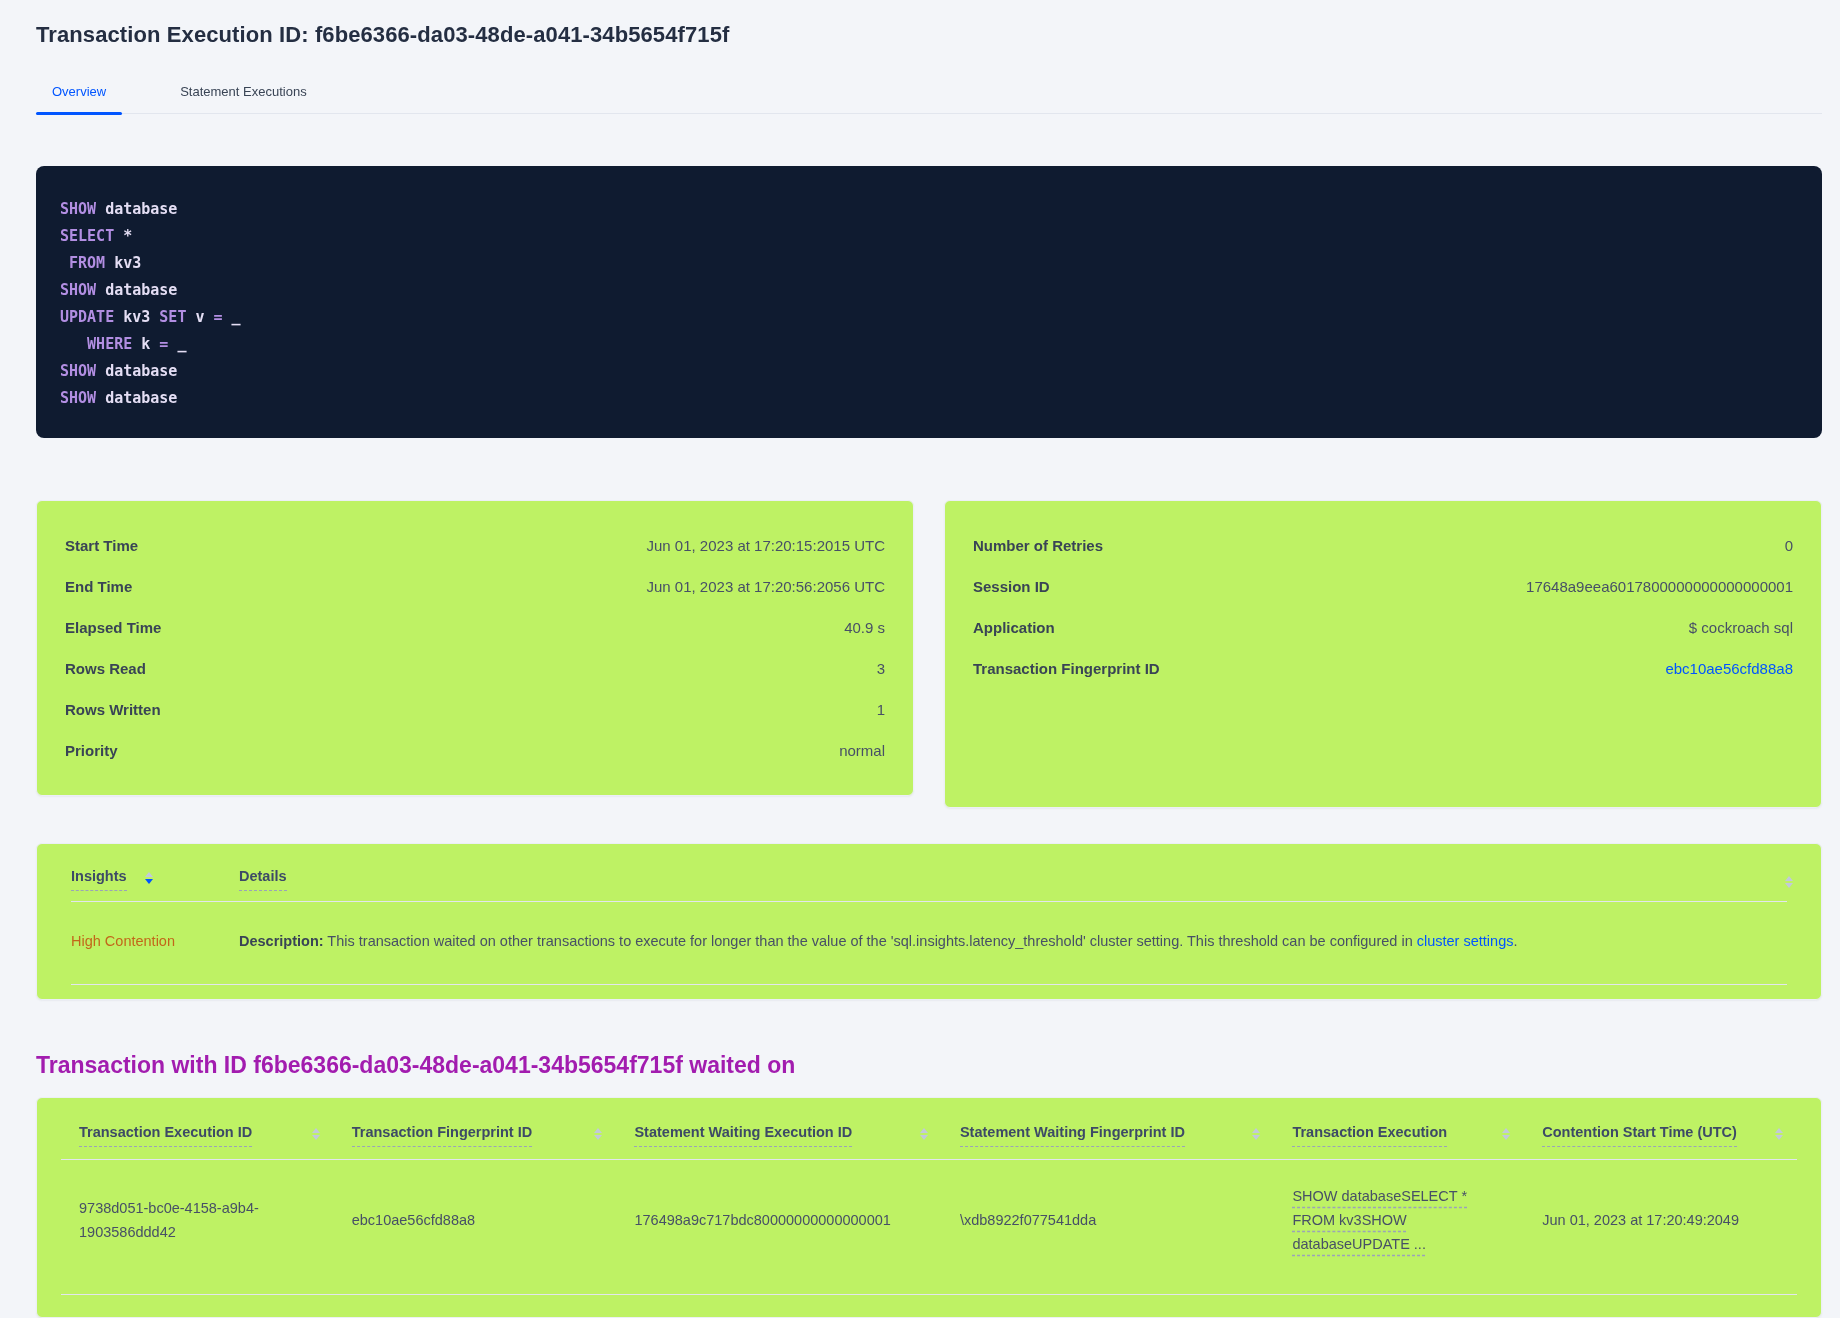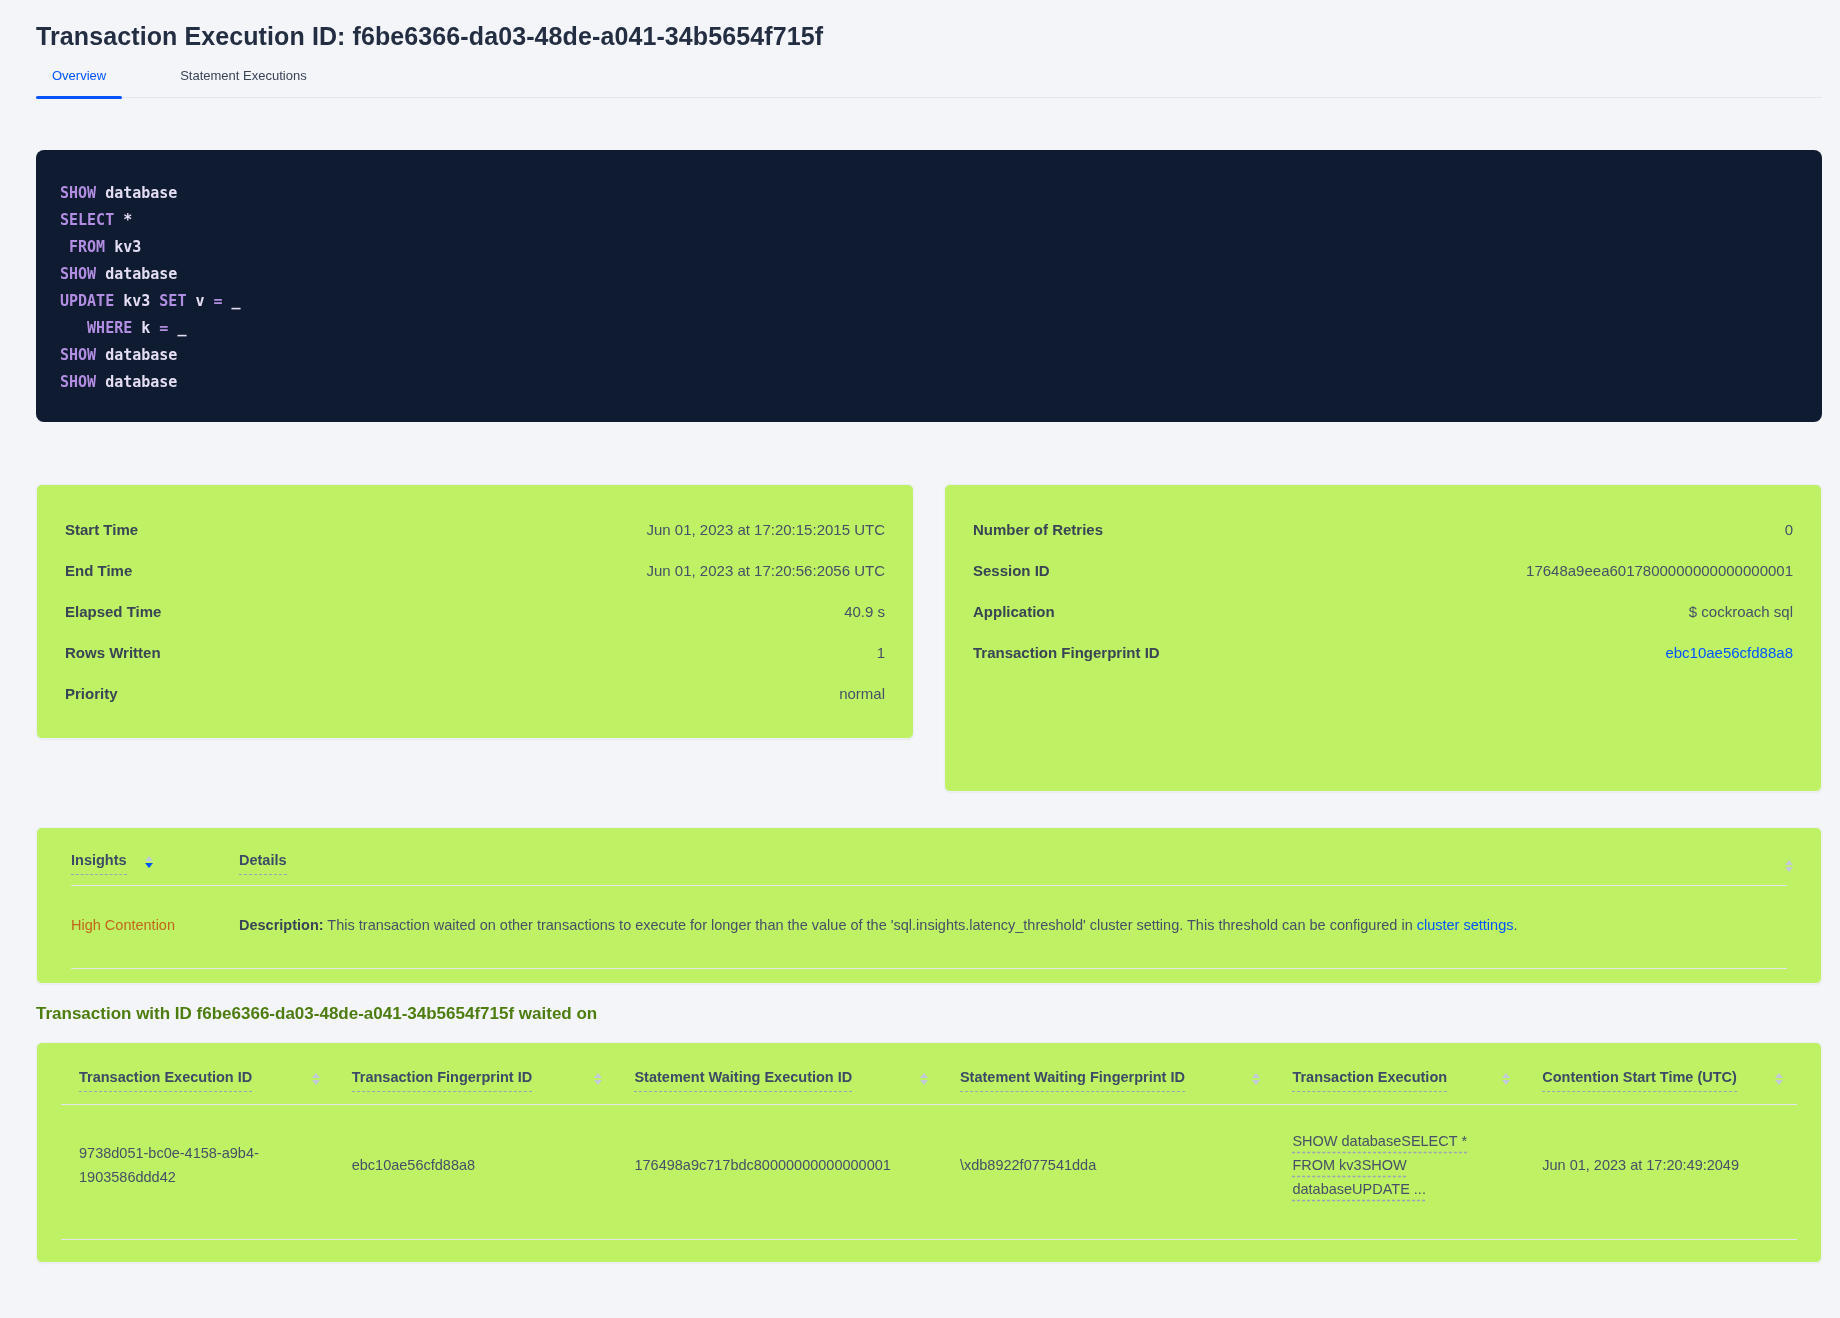--- a/index.html
+++ b/index.html
@@ -6,22 +6,22 @@
   html,body { width:1840px; min-height:1318px; }
   body {
     background:#f3f5f9;
     font-family:"Liberation Sans","DejaVu Sans",sans-serif;
     color:#475066;
   }
   .page { padding:22px 18px 40px 36px; }
 
   
   .page-title {
-    font-size:25px; font-weight:700; color:#242e42;
-    letter-spacing:.1px; margin-bottom:17px;
+    font-size:22px; font-weight:700; color:#242e42;
+    letter-spacing:.1px; margin-bottom:36px;
   }
   .tabs {
     display:flex; align-items:flex-end;
     border-bottom:1px solid #e2e6ee;
   }
   .tab {
     font-size:13px; color:#394455; padding:0 16px 14px 16px;
     cursor:pointer; position:relative; margin-right:42px;text-align:center;
   }
   .tab.active { color:#0055ff; }
@@ -85,21 +85,21 @@
     border-bottom:1px solid #e2e6ee; font-size:14.5px;
   }
   .insight-badge { color:#c2671a; }
   .ins-line { line-height:22px; margin:2px 0; color:#475066; }
   .b { font-weight:700; color:#394455; }
   a.inline-link { color:#0055ff; text-decoration:none; cursor:pointer; }
   .insights-card .spacer { height:14px; }
 
   
   .section-heading {
-    margin-top:20px; font-size:17px; font-weight:700; color:#4d7c0f;
+    margin-top:52px; font-size:23px; font-weight:700; color:#a21caf;
   }
   .waited-card { margin-top:18px; padding:0 24px 22px 24px; overflow:hidden; }
   .wgrid { display:grid; grid-template-columns:274fr 284fr 327fr 334fr 251fr 274fr; }
   .whead { padding:26px 0 12px 0; border-bottom:1px solid #e2e6ee; }
   .whead .head-cell { justify-content:space-between; padding:0 14px 0 18px; }
   .whead .sort { margin-left:8px; }
   .wrow {
     padding:24px 0 38px 0; border-bottom:1px solid #e2e6ee;
     font-size:14.5px; align-items:center;
   }
@@ -141,20 +141,24 @@
       </div>
       <div class="drow">
         <span class="dlabel">End Time</span>
         <span class="dvalue">Jun 01, 2023 at 17:20:56:2056 UTC</span>
       </div>
       <div class="drow">
         <span class="dlabel">Elapsed Time</span>
         <span class="dvalue">40.9 s</span>
       </div>
       <div class="drow">
+        <span class="dlabel">Rows Read</span>
+        <span class="dvalue">3</span>
+      </div>
+      <div class="drow">
         <span class="dlabel">Rows Written</span>
         <span class="dvalue">1</span>
       </div>
       <div class="drow">
         <span class="dlabel">Priority</span>
         <span class="dvalue">normal</span>
       </div>
     </div>
 
     <div class="card details-card right-card">

